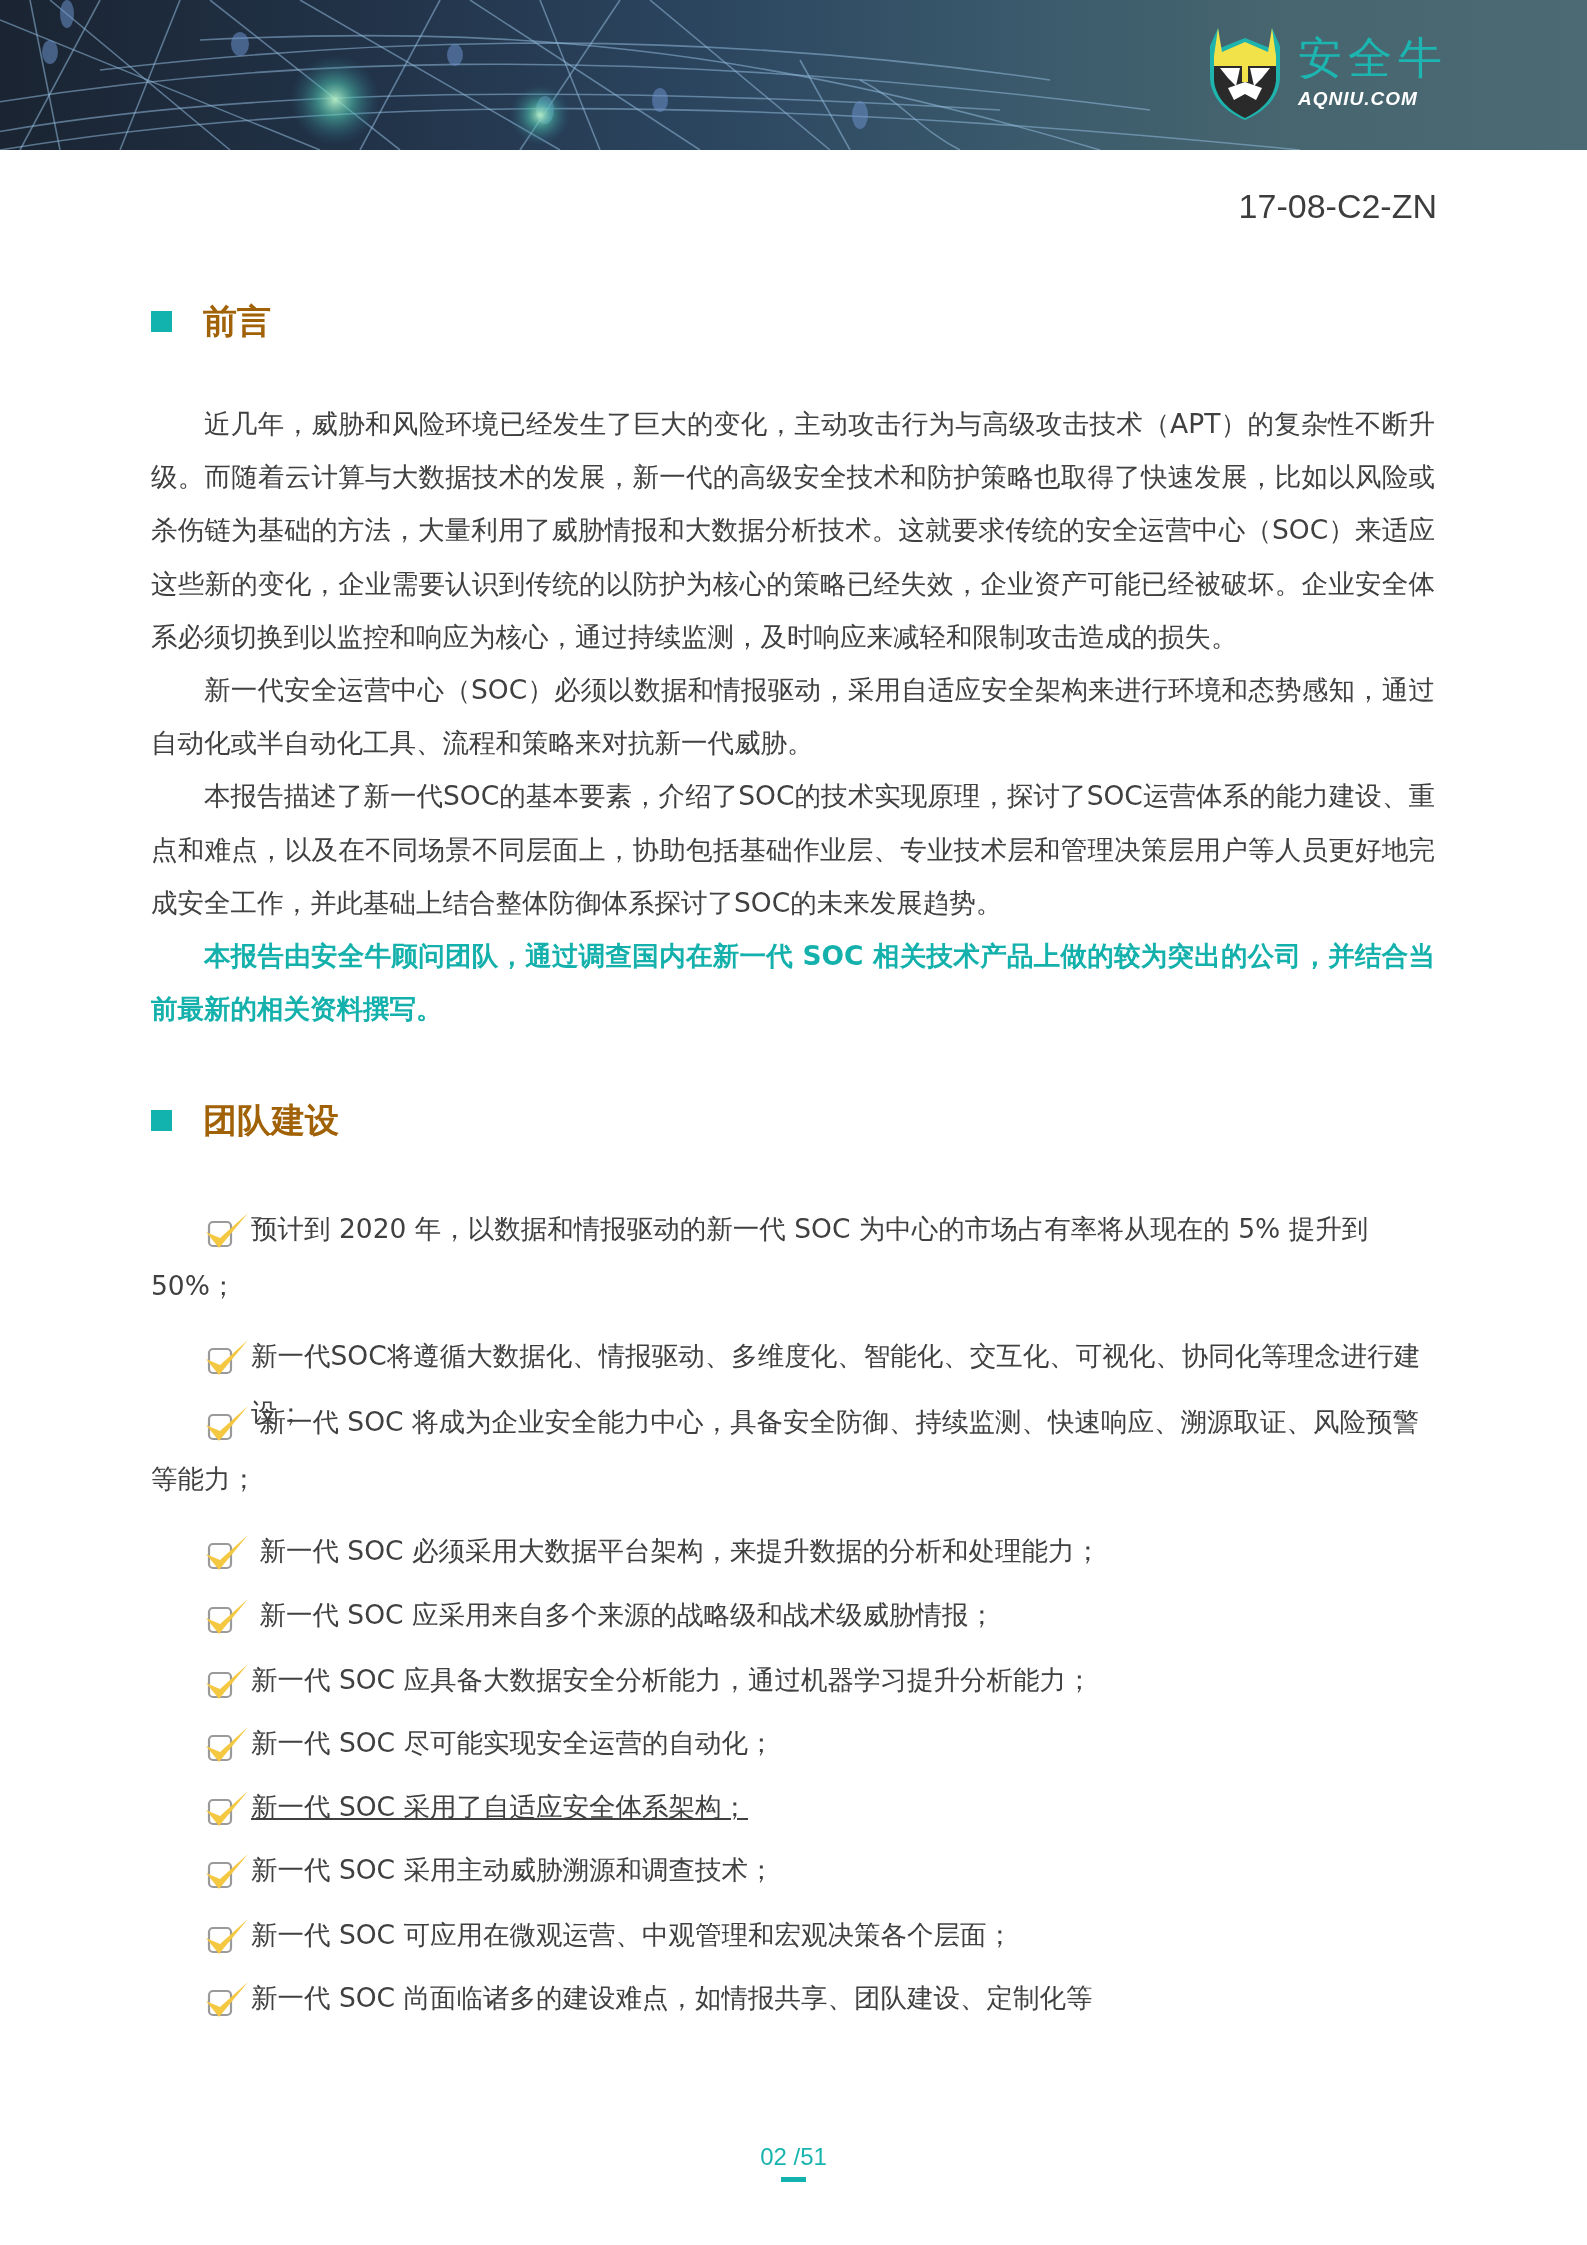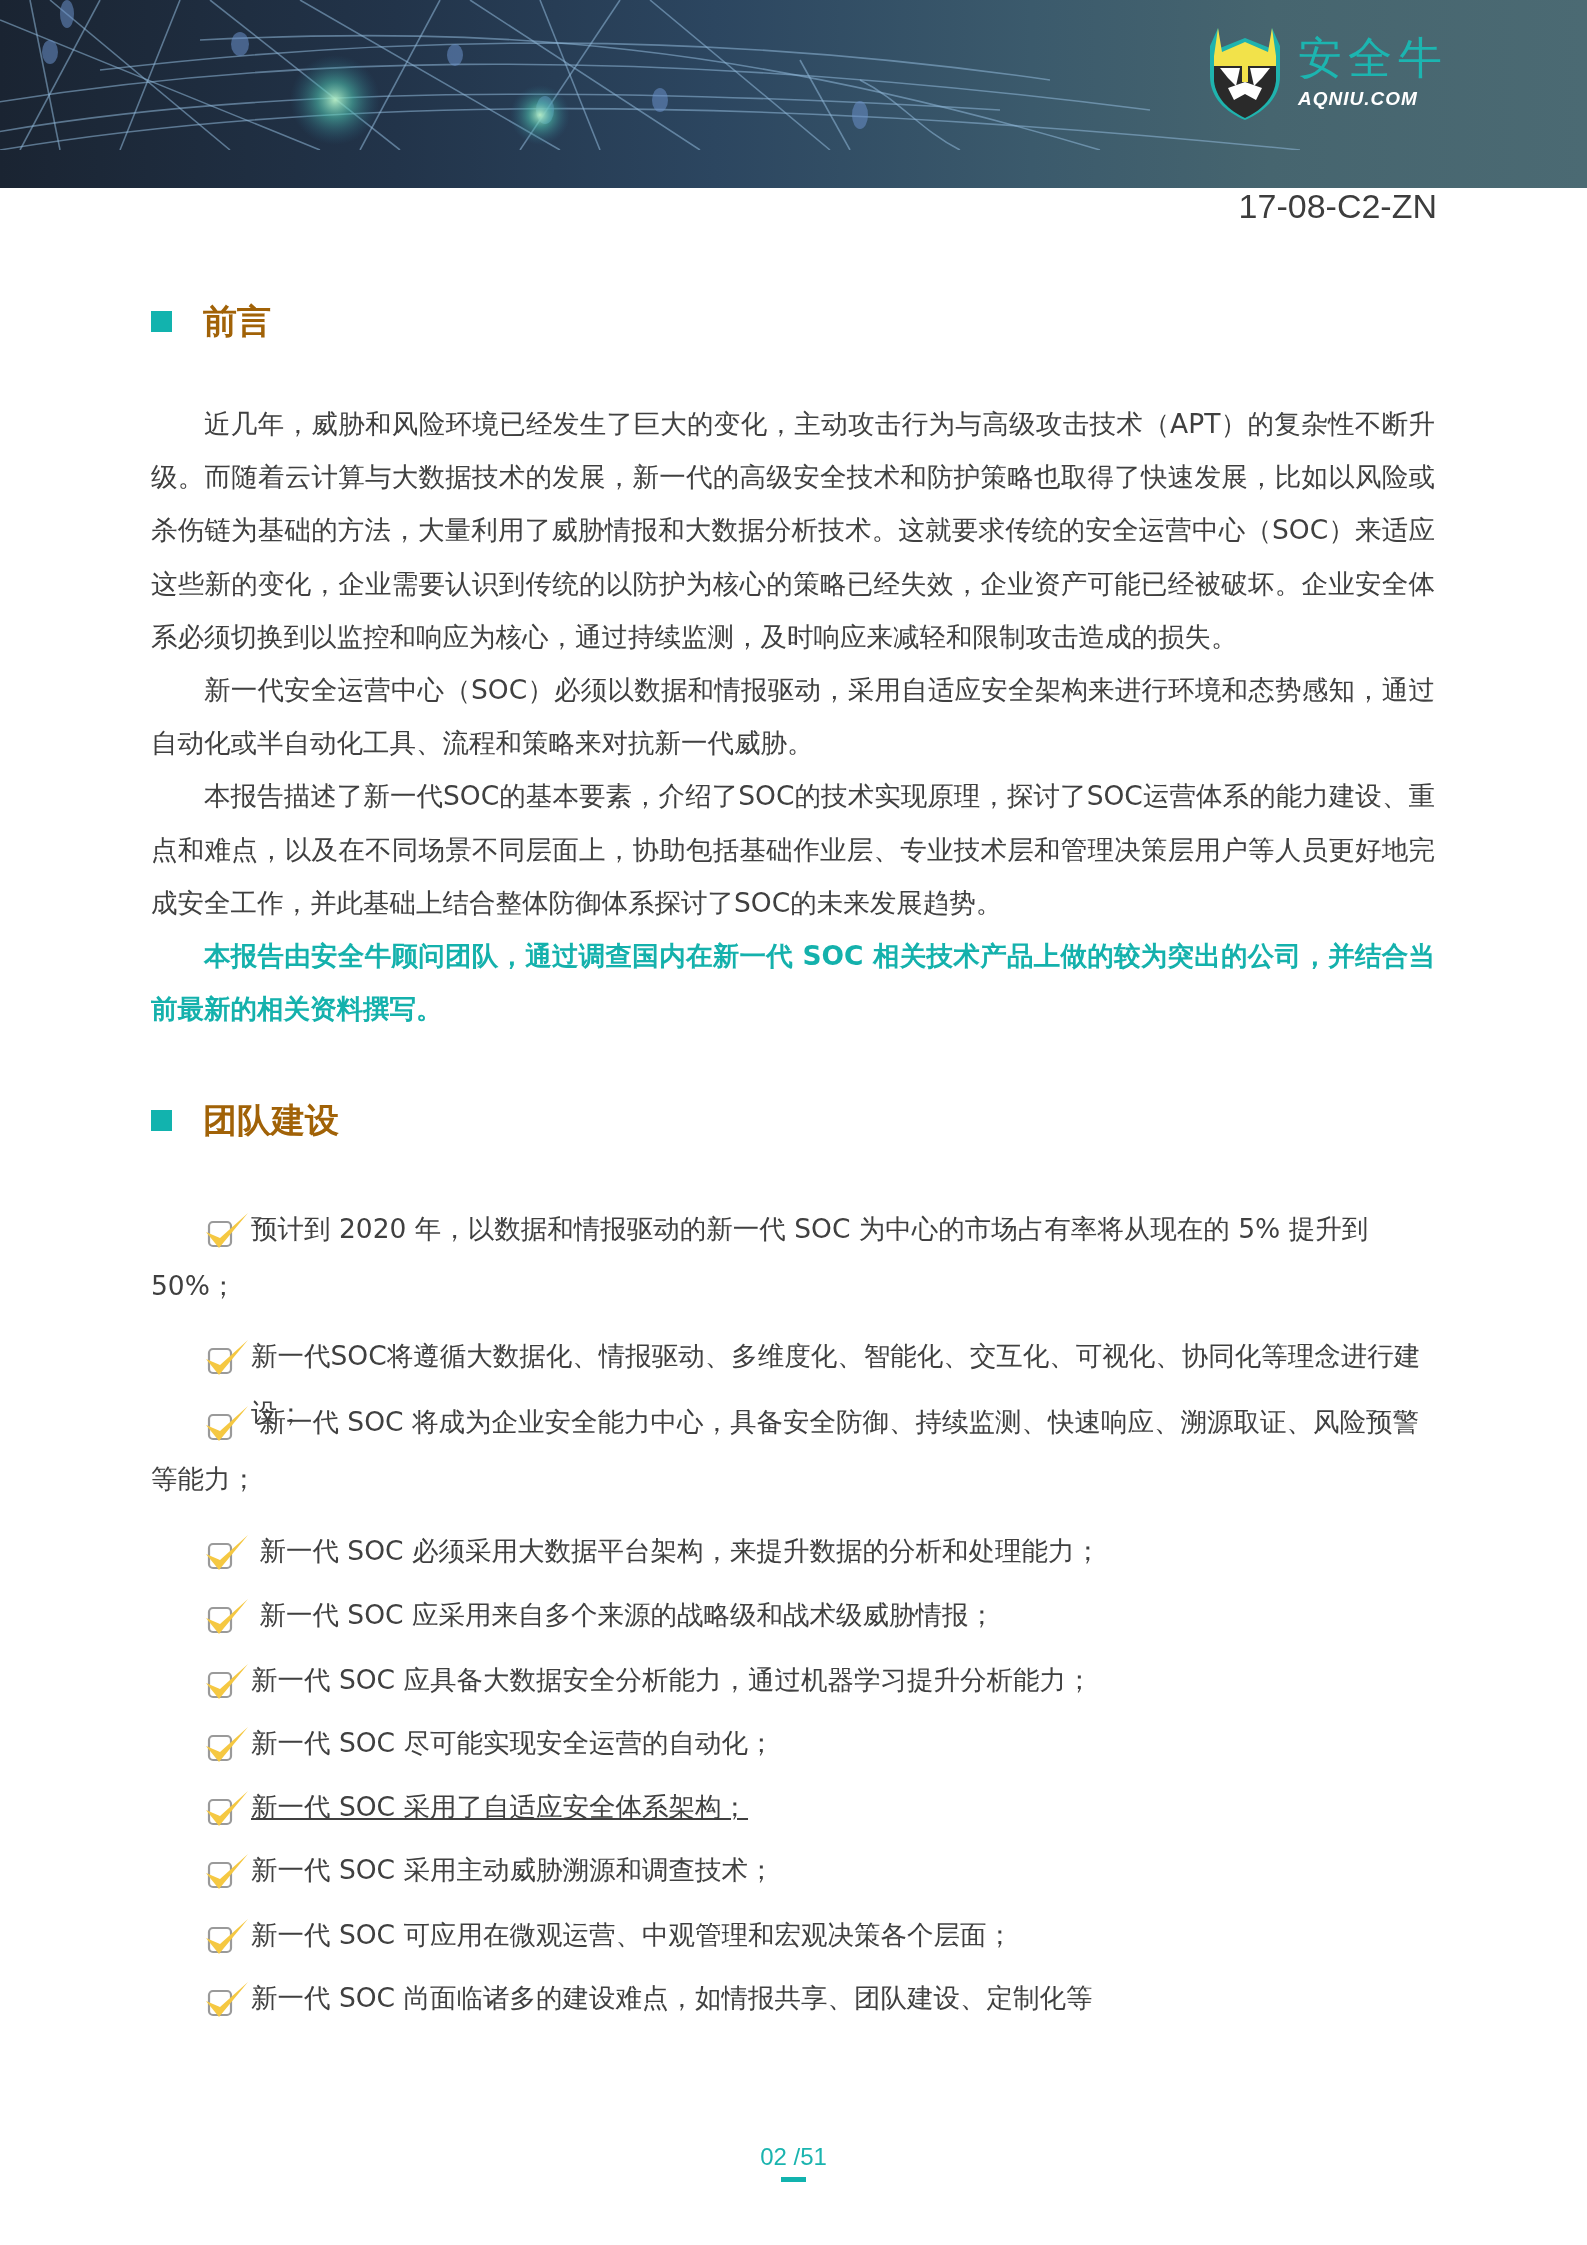--- a/index.html
+++ b/index.html
@@ -3,21 +3,21 @@
 <meta charset="utf-8">
 <style>
   html, body { margin:0; padding:0; }
   body {
     width:1587px; height:2245px; position:relative; overflow:hidden;
     background:#ffffff;
     font-family:"DejaVu Sans", "Liberation Sans", sans-serif;
     color:#3f3f3f;
   }
   .header-band {
-    position:absolute; left:0; top:0; width:1587px; height:188px; overflow:hidden;
+    position:absolute; left:0; top:0; width:1587px; height:150px; overflow:hidden;
     background: linear-gradient(90deg, #1a2432 0%, #22344a 25%, #2c4660 45%, #3b5a6c 65%, #46656f 80%, #4b6a73 100%);
   }
   .header-band svg.net { position:absolute; left:0; top:0; }
   .logo { position:absolute; left:1206px; top:26px; width:240px; height:96px; }
   .logo-shield { position:absolute; left:0; top:0; width:78px; height:94px; }
   .logo-cn {
     position:absolute; left:92px; top:8px; font-size:44px; line-height:48px;
     color:#1cb5b0; letter-spacing:6px; white-space:nowrap;
   }
   .logo-en {

